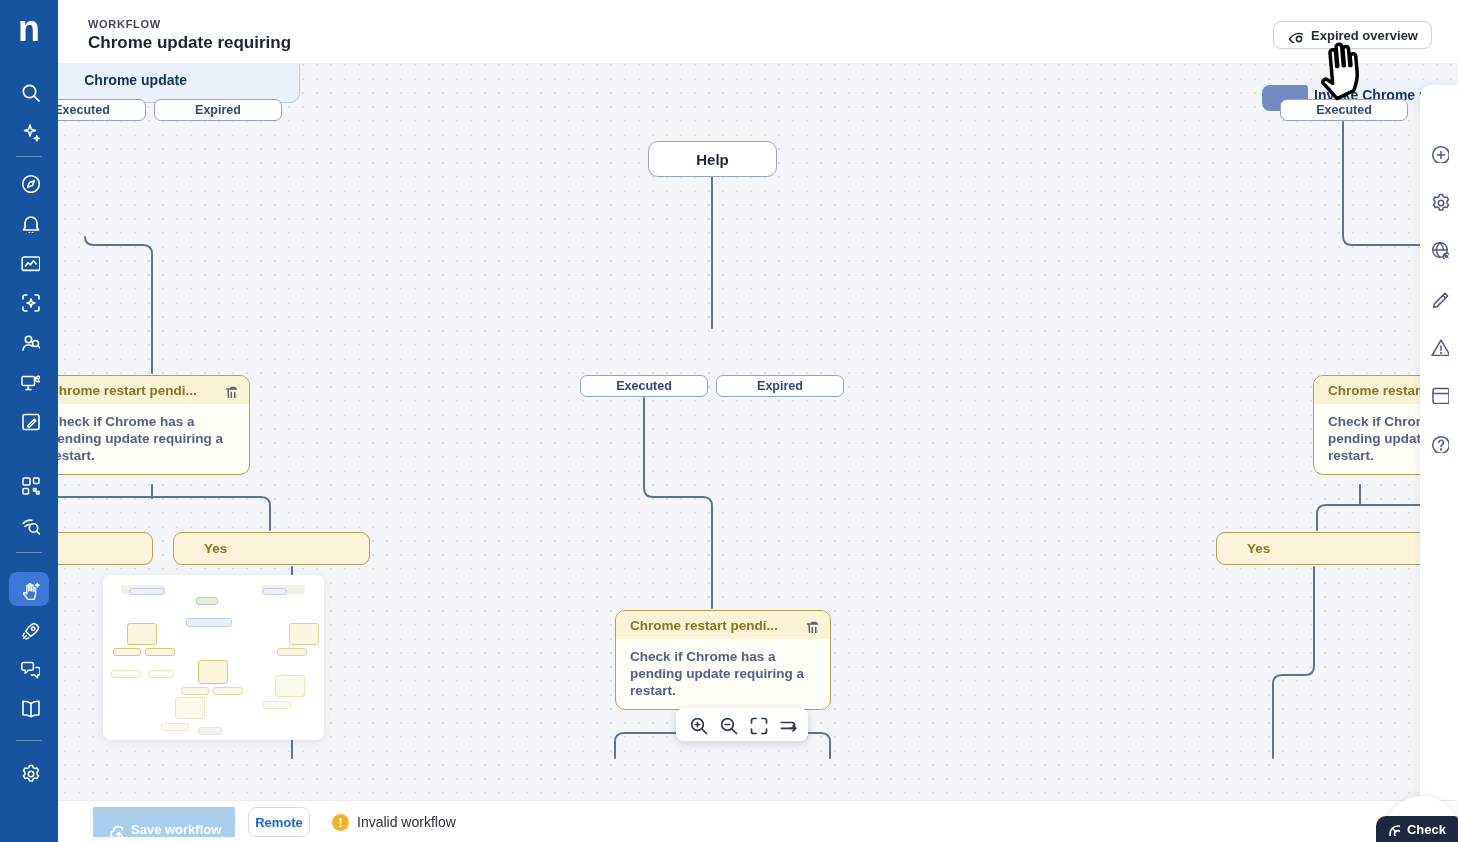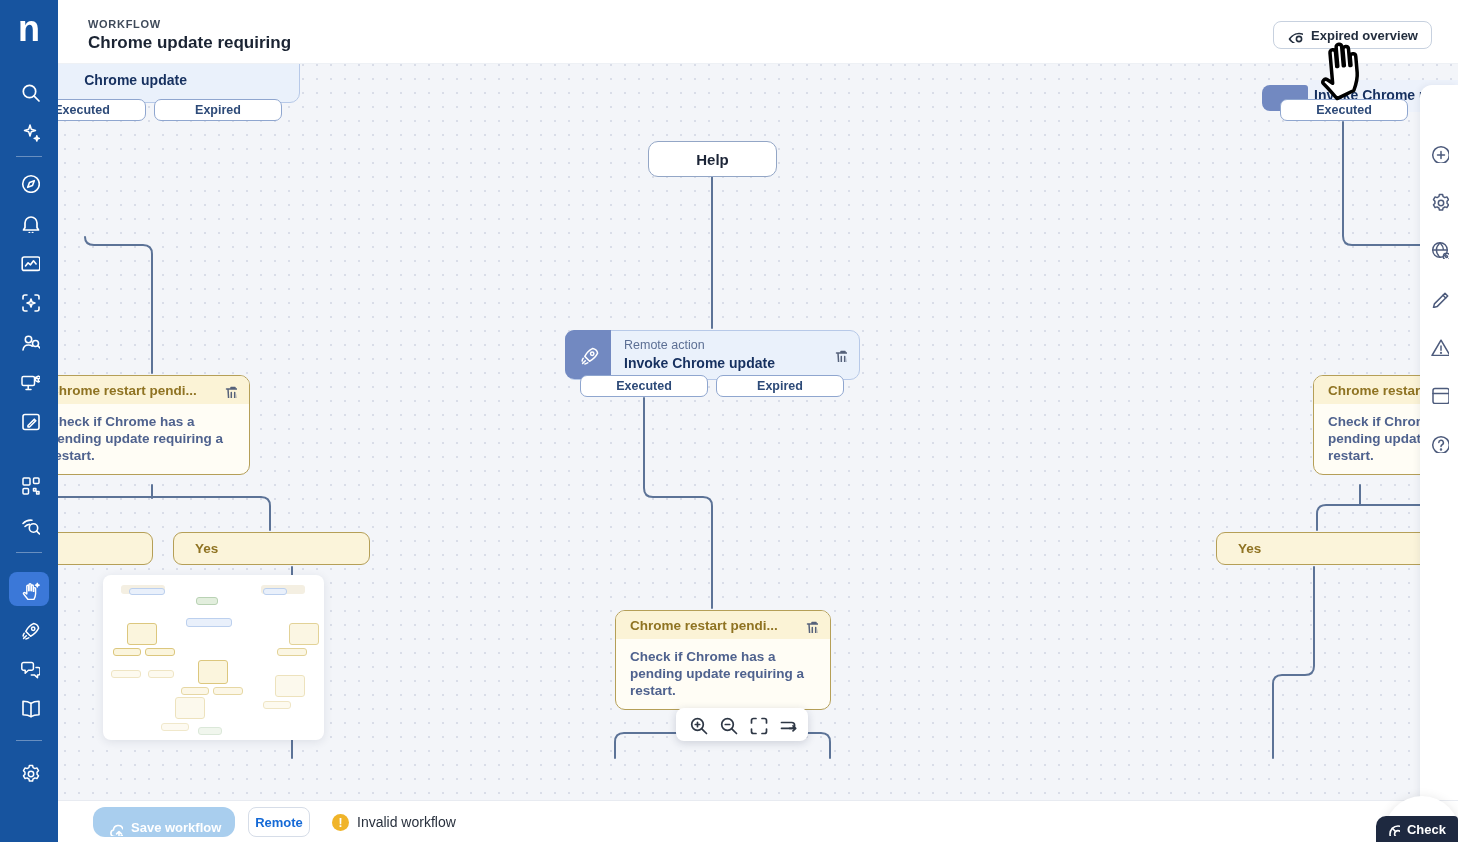--- a/index.html
+++ b/index.html
@@ -60,21 +60,21 @@
   .cond { position:absolute; width:216px; height:100px; background:#fffdf5;
           border:1.5px solid #b59f57; border-radius:10px; overflow:hidden; }
   .cond-head { height:28px; background:#fbf3d6; display:flex; align-items:center;
                padding:0 12px 0 14px; }
   .cond-title { flex:1; font-size:13.5px; font-weight:700; color:#8f7322; white-space:nowrap; overflow:hidden; }
   .cond-trash { color:#55617a; cursor:pointer; flex:0 0 auto; margin-left:6px; }
   .cond-body { padding:9px 14px 0 14px; font-size:13.5px; font-weight:600;
                line-height:1.27; color:#4f628e; }
 
   .yes-node { position:absolute; height:33px; background:#fbf4da; border:1.5px solid #b59f57;
-              border-radius:9px; display:flex; align-items:center; padding-left:21px;
+              border-radius:9px; display:flex; align-items:center; padding-left:30px;
               font-size:13.5px; font-weight:700; color:#8f7322; }
 
   .clip-left { position:absolute; overflow:hidden; height:18px; white-space:nowrap;
                font-size:14px; font-weight:700; color:#16305f; }
 
   
   #minimap { position:absolute; left:45px; top:517px; width:221px; height:165px;
              background:#fff; border-radius:8px; box-shadow:0 2px 10px rgba(25,40,70,.10); }
   .mm { position:absolute; border-radius:3px; }
   .mm-b { background:#e9f0fb; border:1px solid #bcd0ee; }
@@ -90,23 +90,23 @@
 
   
   #right-rail { position:absolute; left:1420px; top:85px; width:38px; height:715px;
                 background:#fff; border-radius:12px 0 0 0; z-index:15;
                 box-shadow:-2px 0 6px rgba(25,40,70,.06); }
   .rr-item { position:absolute; left:9px; width:20px; height:20px; color:#4d5b7c; cursor:pointer; }
 
   
   #footer { position:absolute; left:58px; top:800px; width:1400px; height:42px;
             background:#fff; border-top:1px solid #e8ebf1; z-index:25; }
-  #save-btn { position:absolute; left:35px; top:6px; height:30px; padding:13px 14px;
-              background:#a9ceee; border:none; border-radius:12px; color:#fff;
-              font-size:13px; font-weight:700; display:flex; align-items:flex-start; gap:8px; }
+  #save-btn { position:absolute; left:35px; top:6px; height:30px; padding:0 14px;
+              background:#a9ceee; border:none; border-radius:1px; color:#fff;
+              font-size:13px; font-weight:700; display:flex; align-items:flex-end; gap:8px; }
   #close-btn { position:absolute; left:190px; top:6px; height:30px; width:62px;
                background:#fff; border:1px solid #d6dde8; border-radius:8px;
                color:#1469d6; font-size:13px; font-weight:700; cursor:pointer; }
   #warn-badge { position:absolute; left:274px; top:13px; width:17px; height:17px; border-radius:50%;
                 background:#f0b429; color:#fff; font-size:12px; font-weight:700;
                 display:flex; align-items:center; justify-content:center; }
   #invalid-text { position:absolute; left:299px; top:13px; font-size:14px; color:#28303d; }
 
   
   #help-circle { position:absolute; left:1384px; top:796px; width:76px; height:76px;
@@ -385,34 +385,20 @@
 
   <div style="position:absolute; left:1250px; top:22px; width:220px; height:32px; background:#edf2fb; border-radius:4px;"></div>
   <div style="position:absolute; left:1204px; top:27px; width:46px; height:26px; background:#7289c1; border-radius:8px 3px 3px 8px;"></div>
   <div class="clip-left" style="left:1256px; top:29px; width:210px;"><span>Invoke Chrome update</span></div>
   <div class="node-tab" style="left:1222px; top:41px;">Executed</div>
 
   <div class="start-node">
     <span>Help</span>
   </div>
 
-  <div class="action-node" style="left:507px; top:272px;">
-    <div class="action-ico">
-        <svg class="ic">
-          <use href="#d-rocket"></use>
-        </svg>
-      </div>
-    <div class="action-type">Remote action</div>
-    <div class="action-title">Invoke Chrome update</div>
-    <div class="action-trash">
-        <svg class="ic sm">
-          <use href="#d-trash"></use>
-        </svg>
-      </div>
-  </div>
   <div class="node-tab" style="left:522px; top:317px;">Executed</div>
   <div class="node-tab" style="left:658px; top:317px;">Expired</div>
 
   <div class="cond" style="left:-24px; top:317px;">
     <div class="cond-head">
       <span class="cond-title">Chrome restart pendi...</span>
       <span class="cond-trash">
           <svg class="ic sm">
             <use href="#d-trash"></use>
           </svg>

